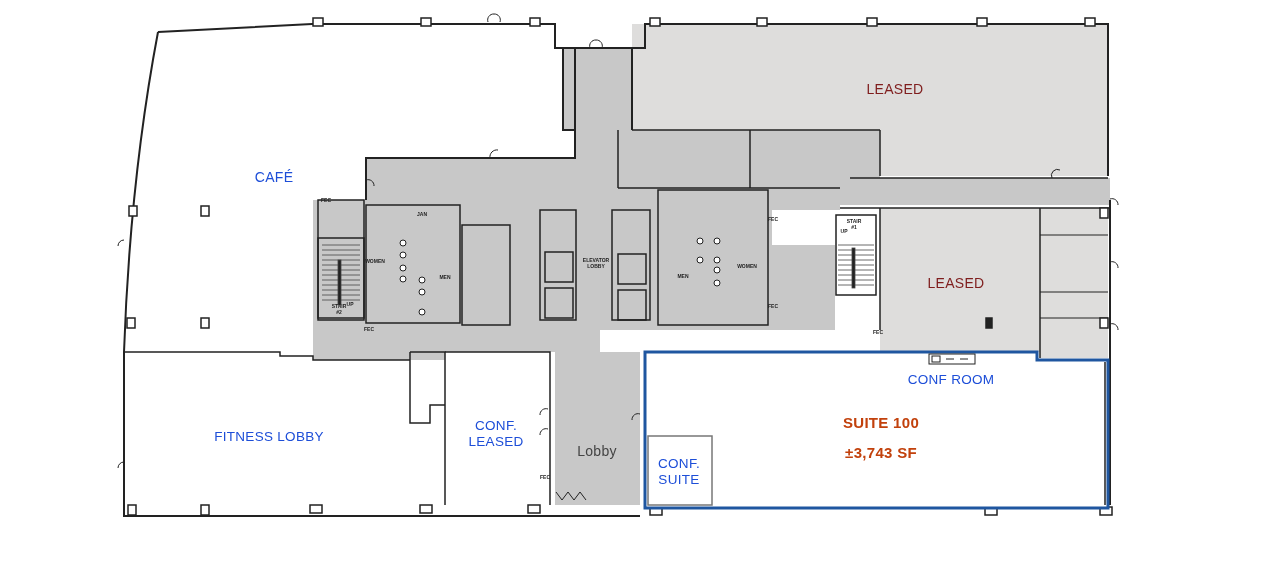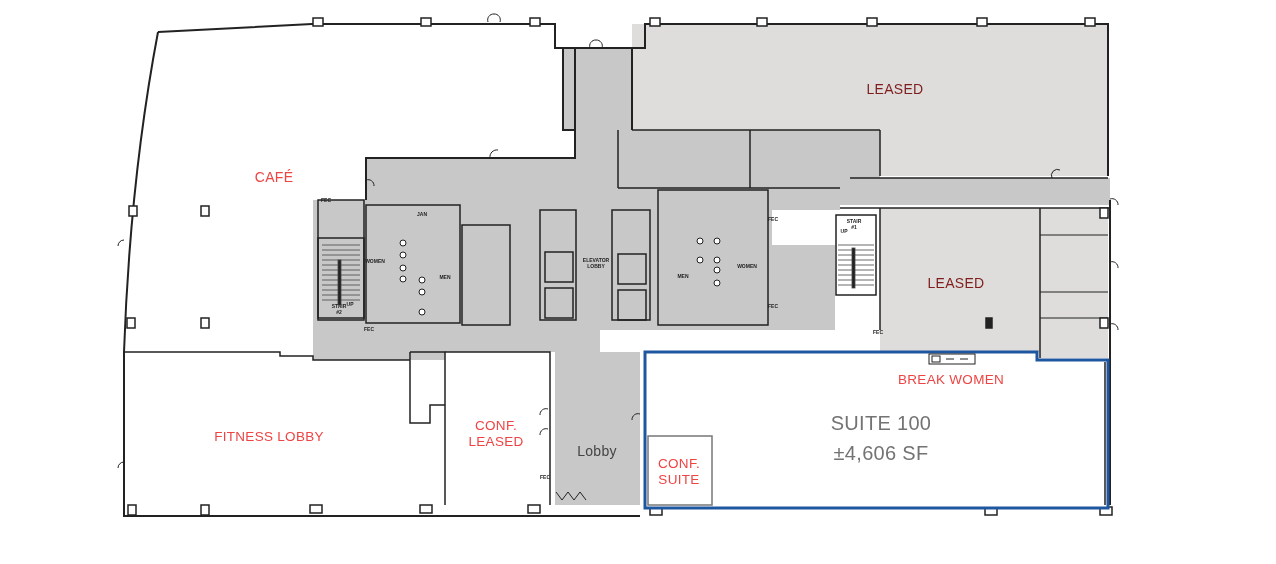--- a/index.html
+++ b/index.html
@@ -1,23 +1,23 @@
 <!DOCTYPE html>
 <html><head>
 <meta charset="utf-8">
 <style>
   html, body { margin:0; padding:0; background:#ffffff; }
   body { width:1276px; height:564px; position:relative; overflow:hidden; font-family:"Liberation Sans", sans-serif; }
   svg { position:absolute; left:0; top:0; }
   .lbl { position:absolute; font-family:"Liberation Sans", sans-serif; white-space:nowrap; text-align:center; transform:translate(-50%,-50%); line-height:1.15; }
-  .blue { color:#ef4444; }
+  .blue { color:#1d4ed8; }
   .gray { color:#7f1d1d; }
   .sm { font-size:13.5px; letter-spacing:0.3px; }
   .md { font-size:14px; letter-spacing:0.3px; }
-  .big { font-size:20px; font-weight:normal; color:#737373; letter-spacing:0.3px; }
+  .big { font-size:15px; font-weight:bold; color:#c2410c; letter-spacing:0.3px; }
   .tiny { font-size:5px; color:#222; font-weight:bold; }
 </style>
 </head>
 <body>
 
 <svg width="1276" height="564" viewBox="0 0 1276 564">
 
   <g fill="#c8c8c8">
     <polygon points="563,48 632,48 632,130 618,130 618,188 850,188 850,178 1110,178 1110,205 1040,205 1040,205 840,205 840,210 772,210 772,330 600,330 600,352 640,352 640,505 555,505 555,352 445,352 445,360 313,360 313,200 366,200 366,158 575,158 575,130 563,130"></polygon>
     <rect x="618" y="130" width="262" height="58"></rect>
@@ -175,24 +175,24 @@
 <div class="lbl gray md" style="left:895px;top:89px;">LEASED</div>
 <div class="lbl gray md" style="left:956px;top:283px;">LEASED</div>
 <div class="lbl blue sm" style="left:269px;top:437px;">FITNESS LOBBY</div>
 
 <div class="lbl blue sm" style="left:496px;top:434px;">
   <div>CONF.</div>
   <div>LEASED</div>
 </div>
 
 <div class="lbl gray md" style="left:597px;top:451px;color:#444;">Lobby</div>
-<div class="lbl blue sm" style="left:951px;top:380px;">BREAK WOMEN</div>
+<div class="lbl blue sm" style="left:951px;top:380px;">CONF ROOM</div>
 
 <div class="lbl big" style="left:881px;top:423px;">SUITE 100</div>
-<div class="lbl big" style="left:881px;top:453px;">±4,606 SF</div>
+<div class="lbl big" style="left:881px;top:453px;">±3,743 SF</div>
 
 <div class="lbl blue sm" style="left:679px;top:472px;">
   <div>CONF.</div>
   <div>SUITE</div>
 </div>
 
 <div class="lbl tiny" style="left:596px;top:264px;">
   <div>ELEVATOR</div>
   <div>LOBBY</div>
 </div>

